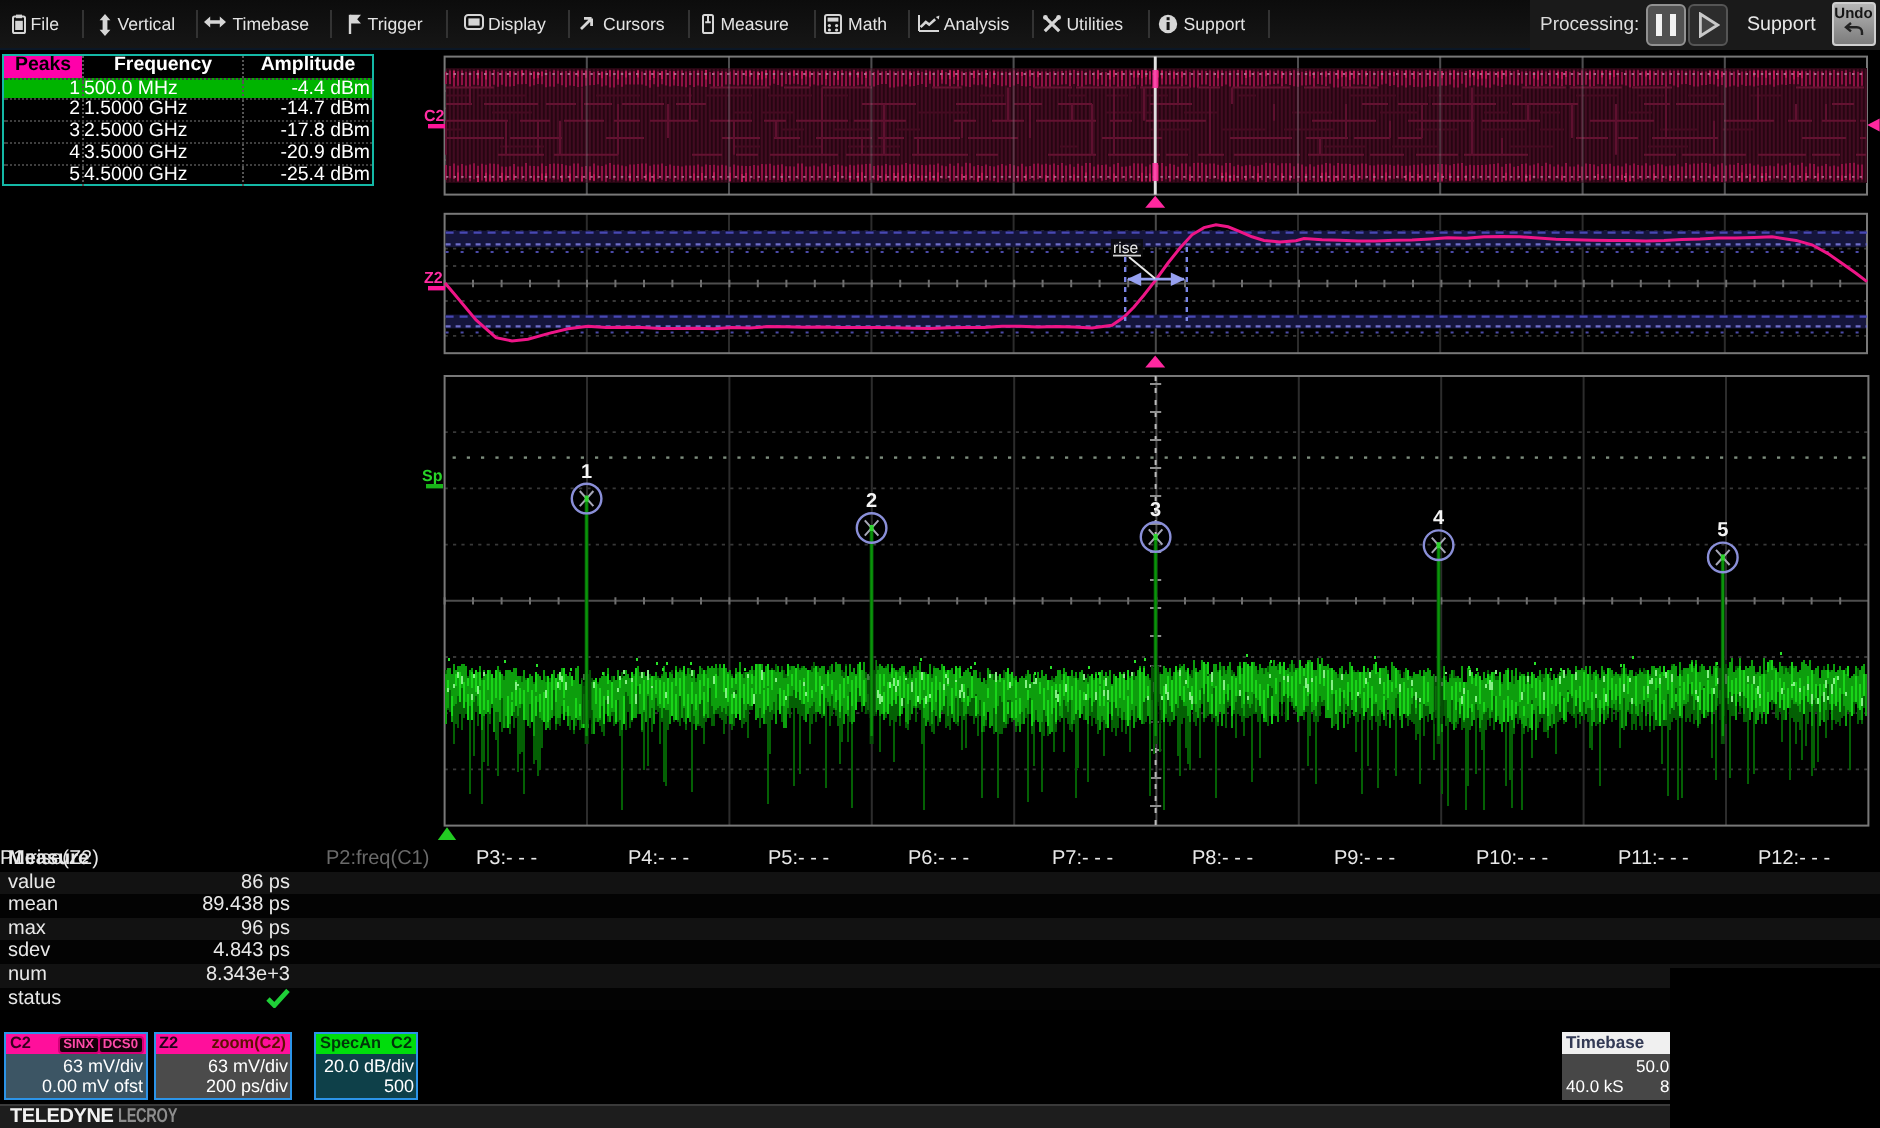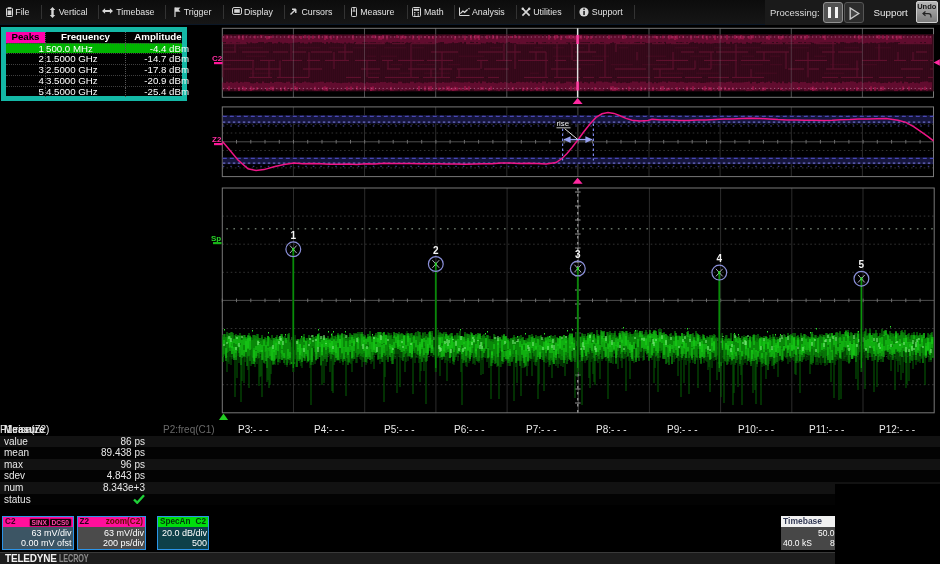--- a/index.html
+++ b/index.html
@@ -9,21 +9,21 @@
 .mic{position:absolute;top:7px;line-height:0}
 .mtx{position:absolute;top:7px;font-size:8.8px;font-weight:normal;color:#e4e4e4}
 .msep{position:absolute;top:5px;width:1px;height:14px;background:#333}
 .proc{position:absolute;left:770px;top:7px;font-size:9.5px;color:#dcdcdc}
 .btn{position:absolute;top:2px;width:20px;height:21px;border-radius:3px;text-align:center}
 .pause{left:823px;background:#515151;border:1px solid #919191}
 .pause i{display:inline-block;width:3.2px;height:11px;background:#f2f2f2;margin:4px 1.6px 0}
 .play{left:844px;background:#2c2c2c;border:1px solid #555;padding-top:3px}
 .spectxt{position:absolute;left:873.5px;top:7px;font-size:9.8px;color:#e8e8e8}
 .undo{position:absolute;left:915.5px;top:1px;width:22.5px;height:22px;background:linear-gradient(#b6b6b6,#7c7c7c);border:1px solid #cfcfcf;border-radius:2px;font-size:7.5px;color:#161616;text-align:center;line-height:9.5px;font-weight:bold}
-#peaks{position:absolute;left:1px;top:27px;width:185.5px;z-index:4;border:5px solid #14b8a6;background:#000}
+#peaks{position:absolute;left:1px;top:27px;width:185.5px;z-index:4;border:1px solid #14b8a6;background:#000}
 .prow{position:relative;height:10.8px;border-top:1px dotted #3f3f3f;white-space:nowrap}
 .prow:first-child{border-top:none}
 .phead{height:10.5px}
 .prow span{position:absolute;top:0;font-size:9.7px;line-height:10.8px;color:#fff}
 .c1{left:0;width:38px;text-align:right}
 .c2{left:39px;width:81px;text-align:left}
 .c3{left:121px;width:62px;text-align:right}
 .prow .c2{border-left:1px dotted #555;border-right:1px dotted #555}
 .phead .pk{background:#ff00aa;color:#000;font-weight:bold;text-align:center;width:39px;height:10.5px}
 .phead .hd{font-weight:bold;text-align:center;color:#fff}

